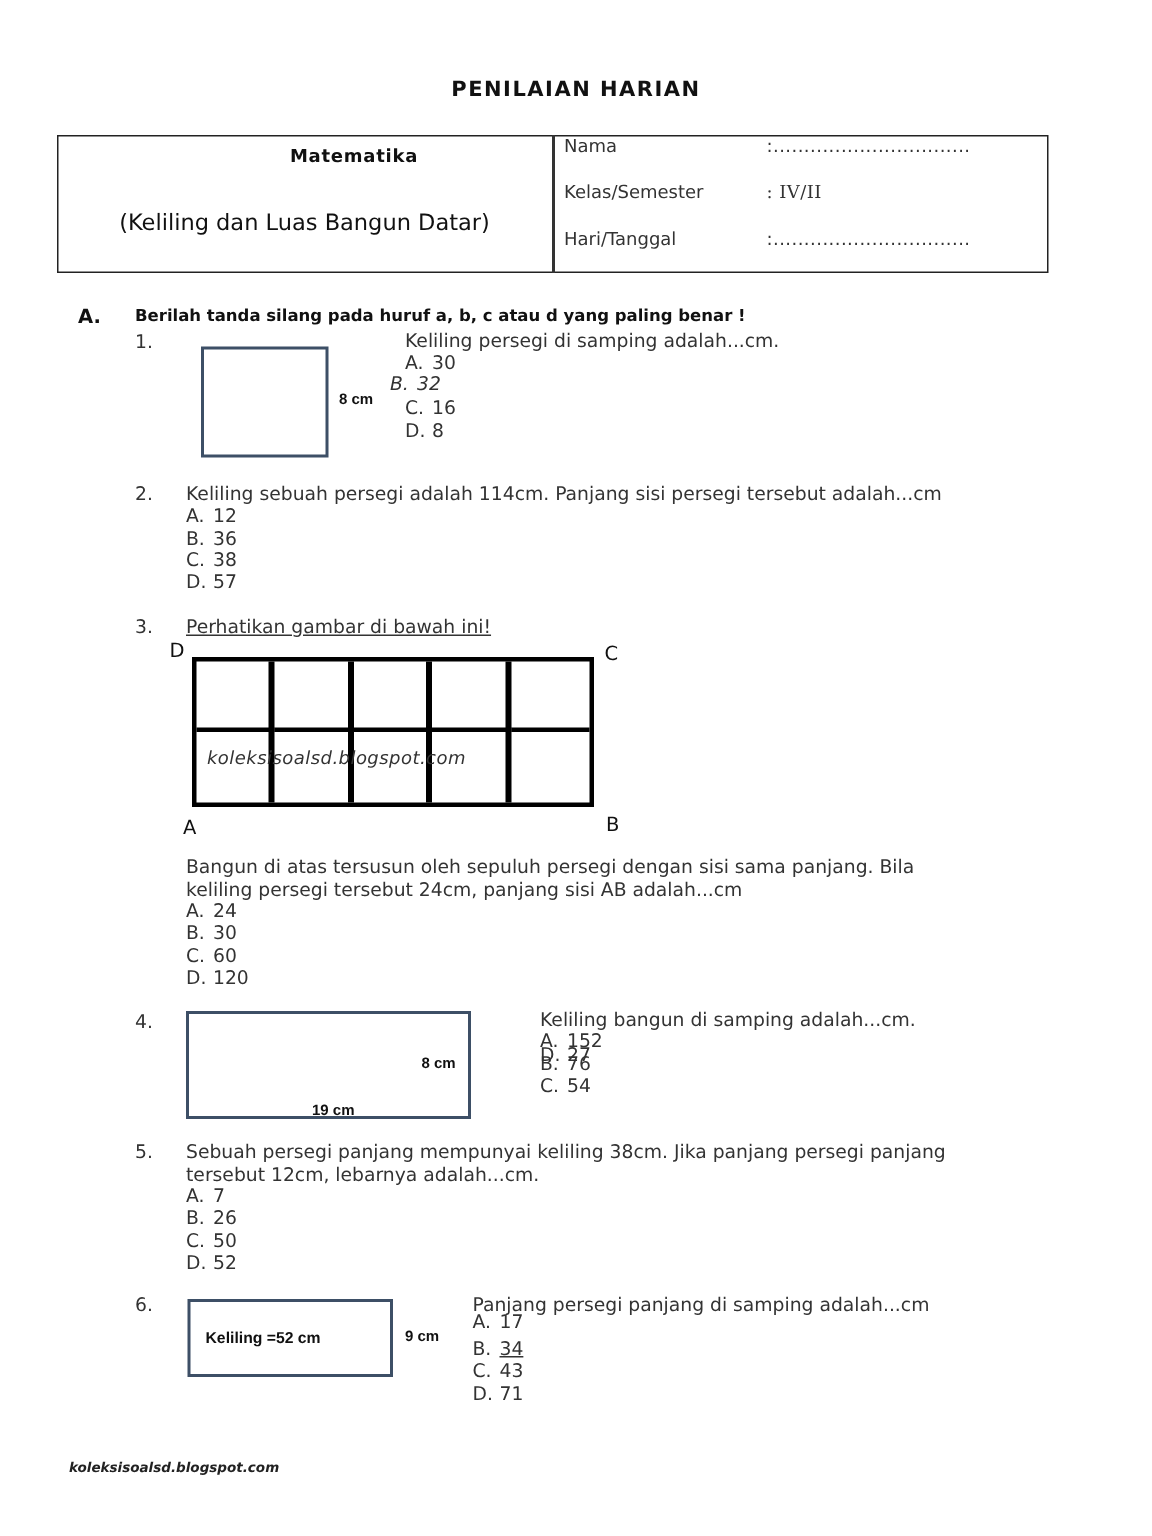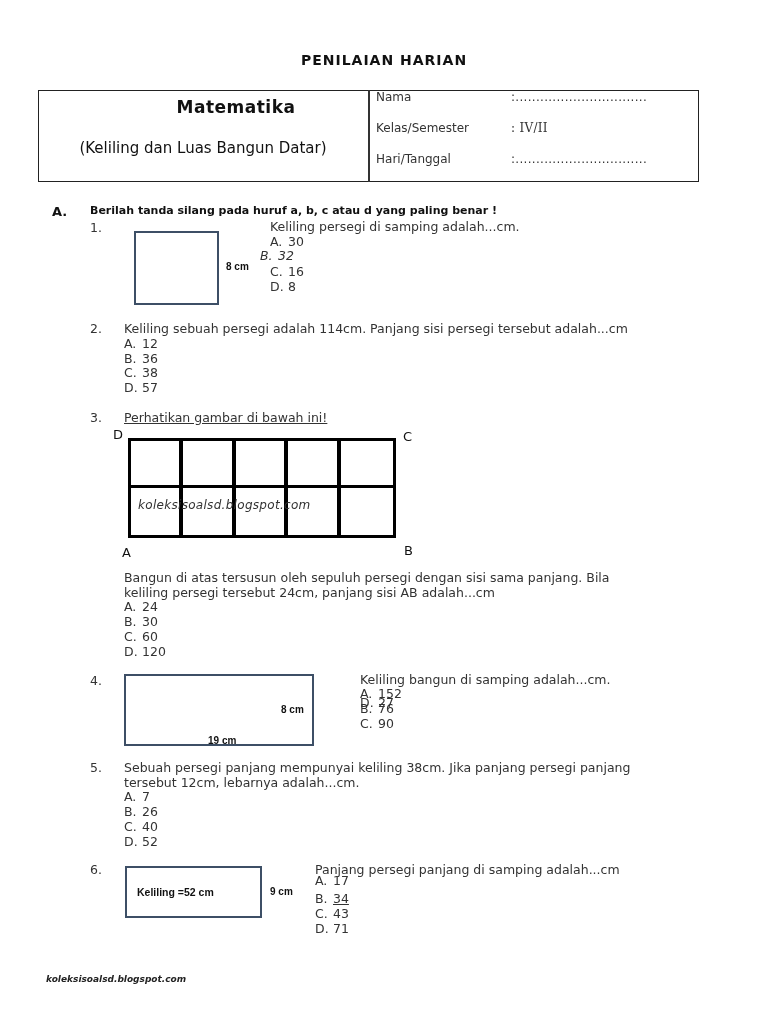--- a/index.html
+++ b/index.html
@@ -14,21 +14,21 @@
     }
     .hdr-table {
       left: 38px; top: 90px; width: 661px; height: 92px;
       border: 1px solid #222; box-sizing: border-box;
     }
     .hdr-divider {
       left: 368px; top: 90px; width: 2px; height: 92px; background: #333;
     }
     .subject {
       left: 38px; top: 97px; width: 396px; text-align: center;
-      font-size: 17px; font-weight: bold; letter-spacing: 0.5px; color: #111;
+      font-size: 12px; font-weight: bold; letter-spacing: 0.5px; color: #111;
     }
     .subtitle {
       left: 38px; top: 139px; width: 330px; text-align: center;
       font-size: 15px; color: #111;
     }
     .field-label { left: 376px; font-size: 12px; color: #333; }
     .field-value { left: 511px; font-size: 12px; color: #333; letter-spacing: 0.3px; }
     .field-value.serif { font-family: "DejaVu Serif", serif; }
     .section-letter { left: 52px; top: 204px; font-size: 13px; font-weight: bold; color: #111; }
     .section-title { left: 90px; top: 204px; font-size: 11px; font-weight: bold; color: #111; }
@@ -117,29 +117,29 @@
 <div class="abs opt" style="left:124px; top:629px;"><span class="lbl">C.</span><span>60</span></div>
 <div class="abs opt" style="left:124px; top:644px;"><span class="lbl">D.</span><span>120</span></div>
 
 <div class="abs qnum" style="left:90px; top:673px;">4.</div>
 <div class="abs shape-blue" style="left:124px; top:674px; width:190px; height:72px;"></div>
 <div class="abs dim" style="left:281px; top:704px;">8 cm</div>
 <div class="abs dim" style="left:208px; top:735px;">19 cm</div>
 <div class="abs qtext" style="left:360px; top:672px;">Keliling bangun di samping adalah...cm.</div>
 <div class="abs opt" style="left:360px; top:686px;"><span class="lbl">A.</span><span>152</span></div>
 <div class="abs opt" style="left:360px; top:701px;"><span class="lbl">B.</span><span>76</span></div>
-<div class="abs opt" style="left:360px; top:716px;"><span class="lbl">C.</span><span>90</span></div>
+<div class="abs opt" style="left:360px; top:716px;"><span class="lbl">C.</span><span>54</span></div>
 <div class="abs opt" style="left:360px; top:695px;"><span class="lbl">D.</span><span>27</span></div>
 
 <div class="abs qnum" style="left:90px; top:760px;">5.</div>
 <div class="abs qtext" style="left:124px; top:760px;">Sebuah persegi panjang mempunyai keliling 38cm. Jika panjang persegi panjang</div>
 <div class="abs qtext" style="left:124px; top:775px;">tersebut 12cm, lebarnya adalah...cm.</div>
 <div class="abs opt" style="left:124px; top:789px;"><span class="lbl">A.</span><span>7</span></div>
 <div class="abs opt" style="left:124px; top:804px;"><span class="lbl">B.</span><span>26</span></div>
-<div class="abs opt" style="left:124px; top:819px;"><span class="lbl">C.</span><span>40</span></div>
+<div class="abs opt" style="left:124px; top:819px;"><span class="lbl">C.</span><span>50</span></div>
 <div class="abs opt" style="left:124px; top:834px;"><span class="lbl">D.</span><span>52</span></div>
 
 <div class="abs qnum" style="left:90px; top:862px;">6.</div>
 <div class="abs shape-blue" style="left:125px; top:866px; width:137px; height:52px;"></div>
 <div class="abs dim" style="left:137px; top:886px; font-size:10.5px;">Keliling =52 cm</div>
 <div class="abs dim" style="left:270px; top:886px;">9 cm</div>
 <div class="abs qtext" style="left:315px; top:862px;">Panjang persegi panjang di samping adalah...cm</div>
 <div class="abs opt" style="left:315px; top:873px;"><span class="lbl">A.</span><span>17</span></div>
 <div class="abs opt" style="left:315px; top:891px;text-decoration:underline;"><span class="lbl">B.</span><span>34</span></div>
 <div class="abs opt" style="left:315px; top:906px;"><span class="lbl">C.</span><span>43</span></div>

